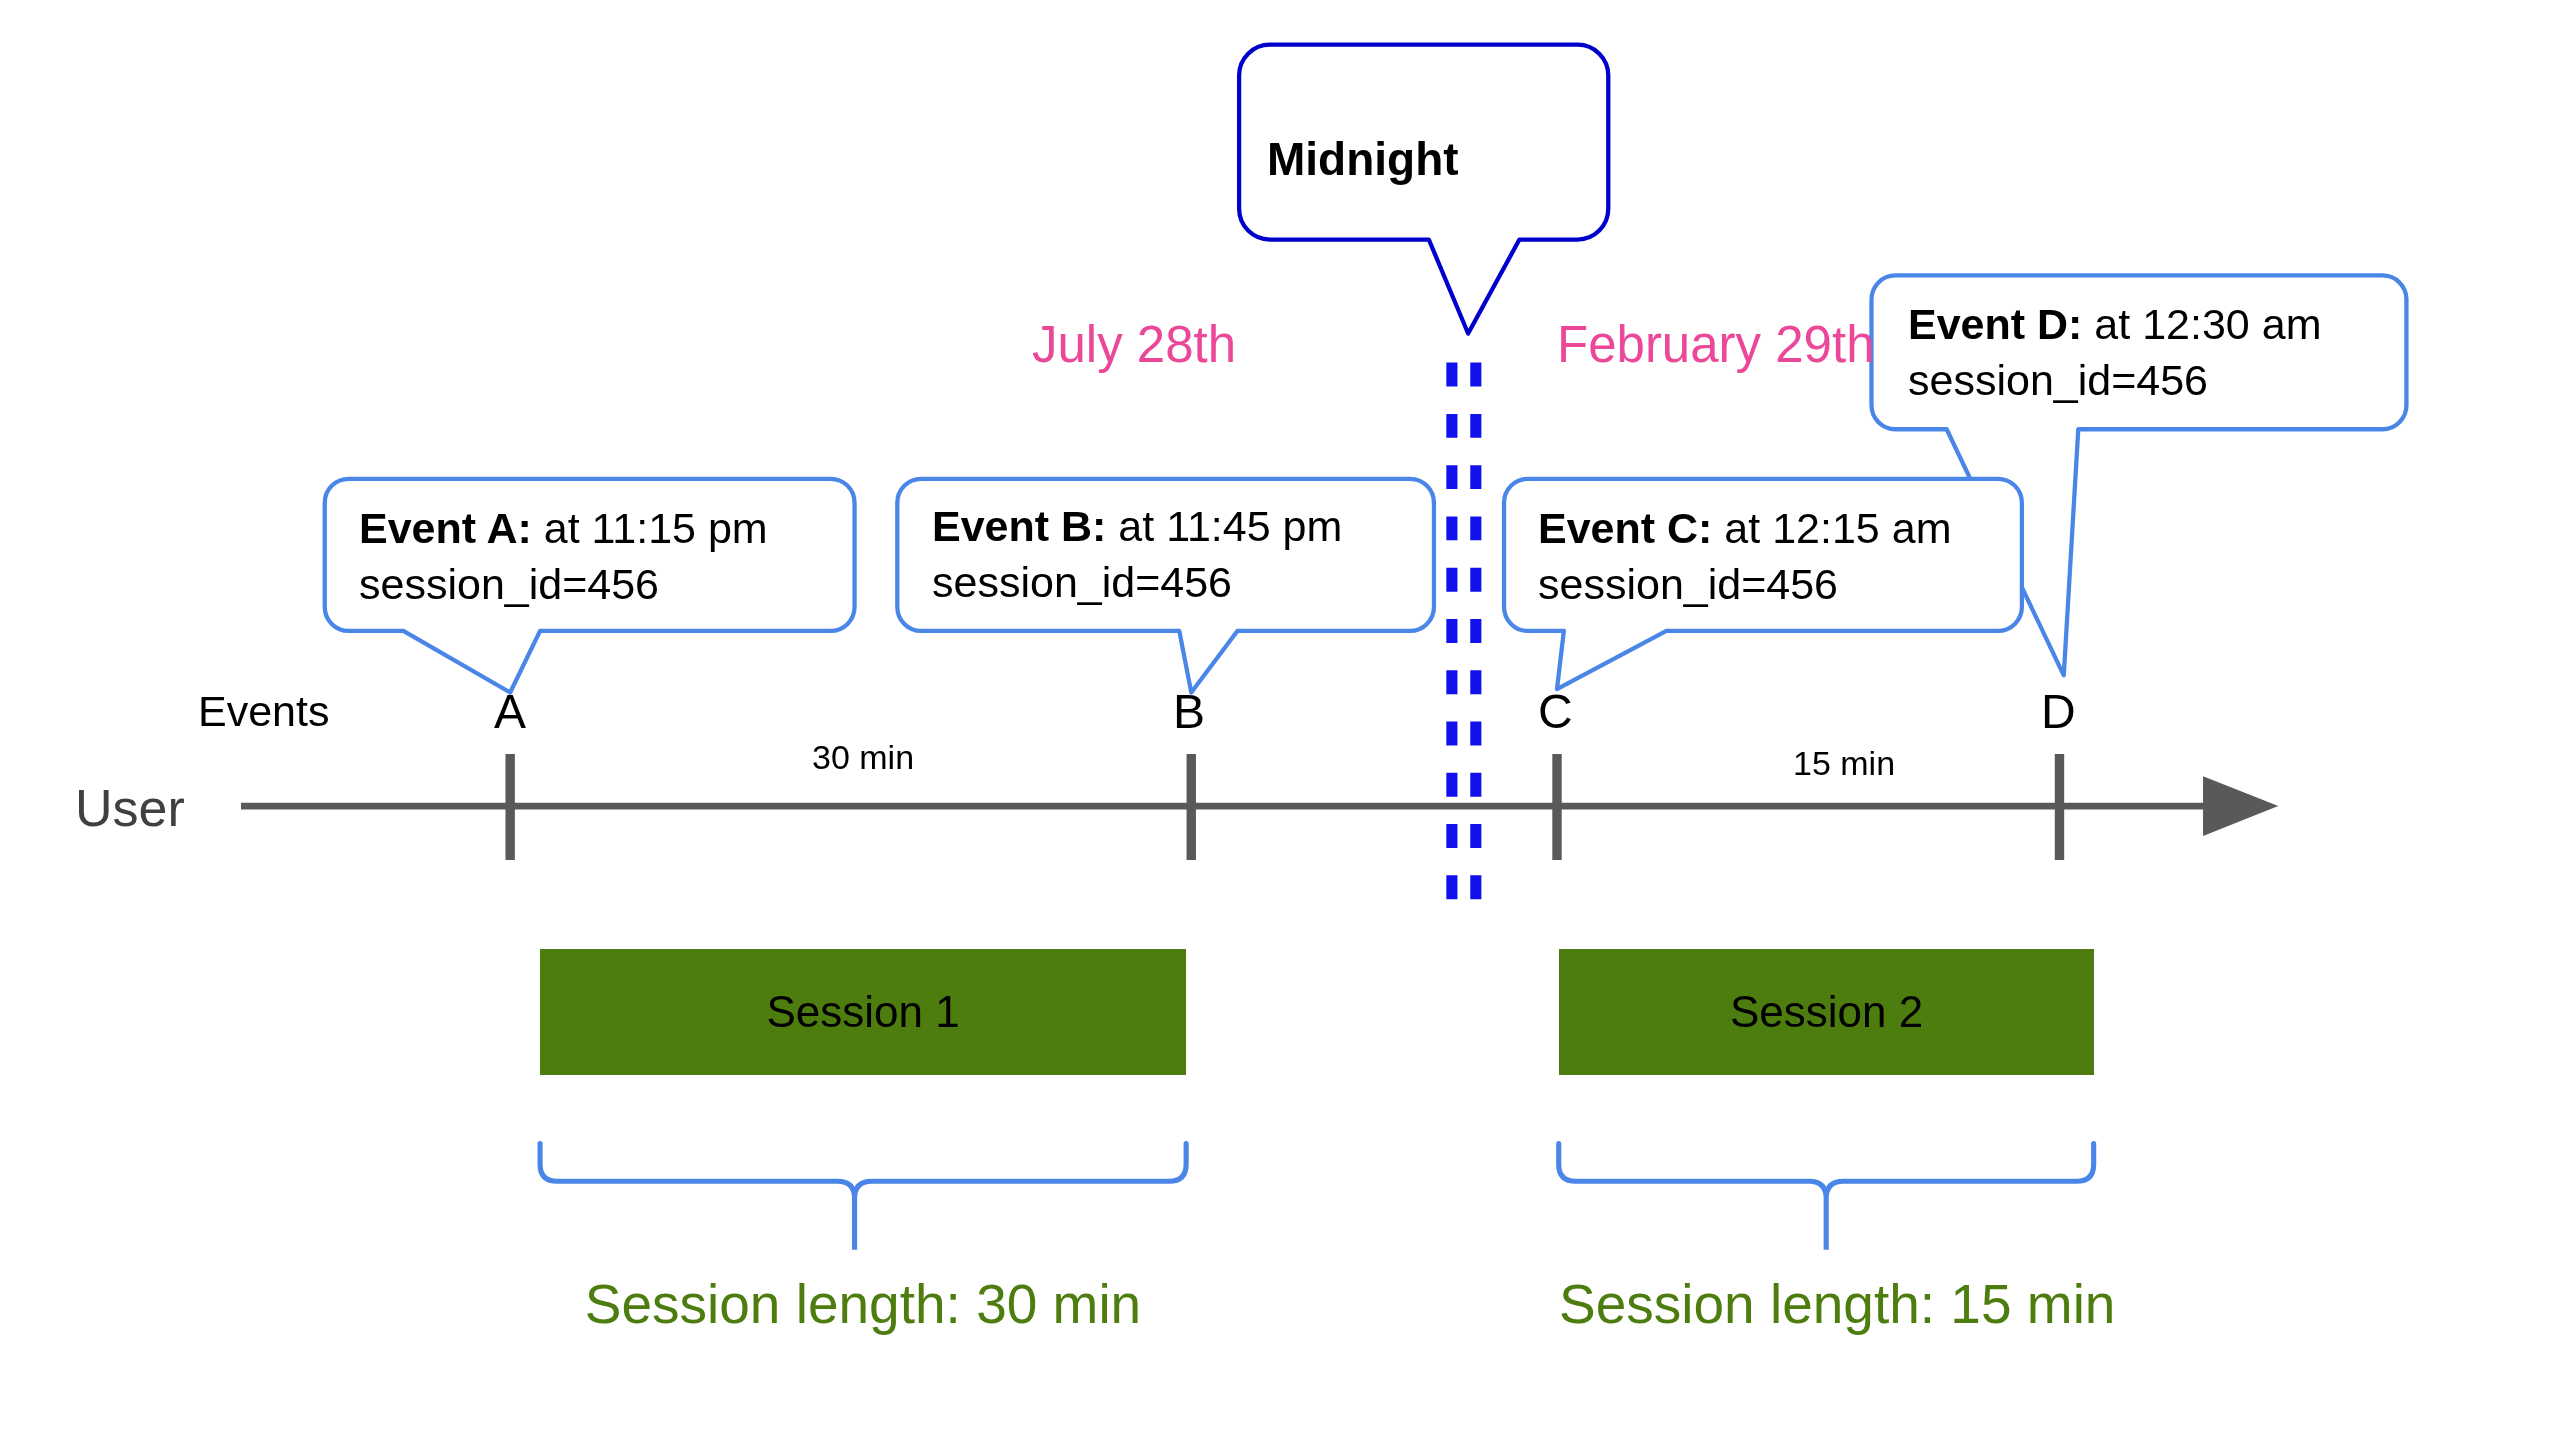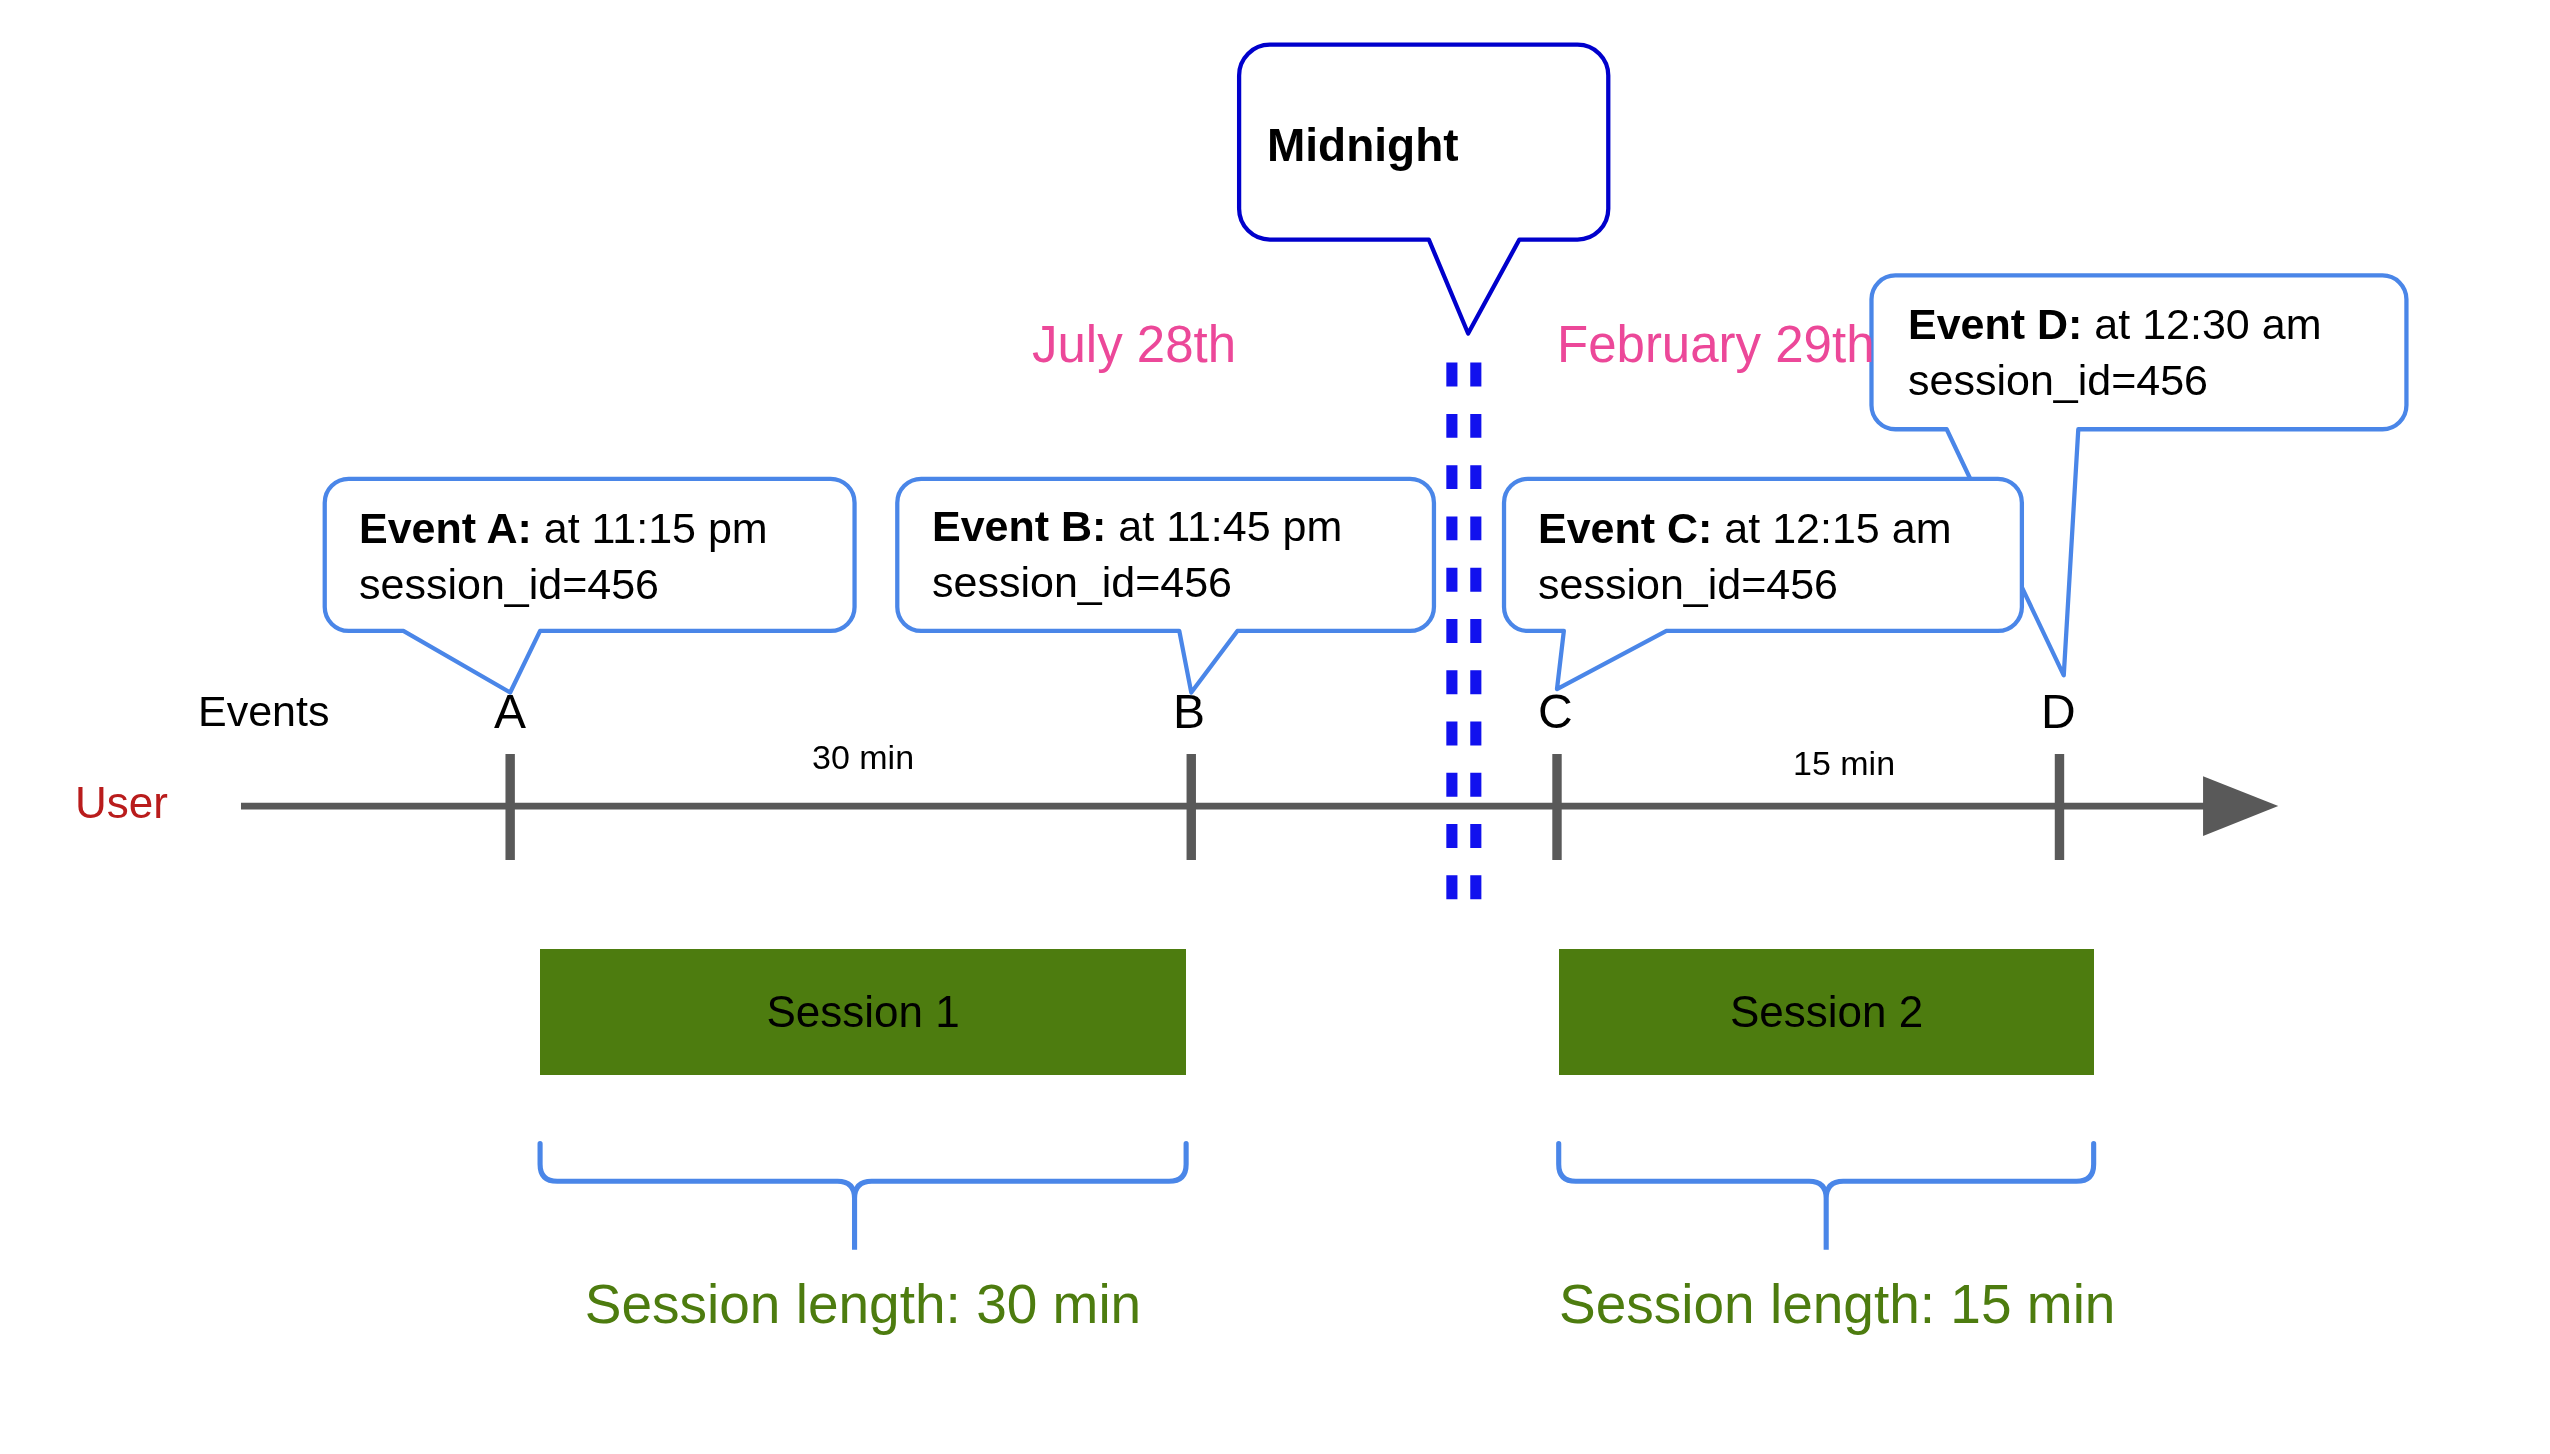--- a/index.html
+++ b/index.html
@@ -61,22 +61,22 @@
     white-space: nowrap;
   }
   .rowlabel-events {
     position: absolute;
     font-size: 43px;
     color: #000000;
     white-space: nowrap;
   }
   .rowlabel-user {
     position: absolute;
-    font-size: 44px;
-    color: #b91c1c;
+    font-size: 52px;
+    color: #404040;
     white-space: nowrap;
   }
   .session-box {
     position: absolute;
     background: #4d7c0f;
     display: flex;
     align-items: center;
     justify-content: center;
   }
   .session-box span {
@@ -218,21 +218,21 @@
                q 20 0 20 20
                L 2137 1462
                L 2137 1402
                q 0 -20 20 -20
                L 2430 1382
                q 20 0 20 -20
                L 2450 1338" fill="none" stroke="#4A86E8" stroke-width="6" stroke-linecap="round"></path>
     </g>
   </svg>
 
-  <div class="midnight-label" style="left:1267px; top:118px;">Midnight</div>
+  <div class="midnight-label" style="left:1267px; top:132px;">Midnight</div>
 
   <div class="daylabel" style="left:1032px; top:315px;">July 28th</div>
   <div class="daylabel" style="left:1557px; top:315px;">February 29th</div>
 
   <div class="callout-text" style="left:359px; top:501px;">
     <div><b>Event A:</b><span> at 11:15 pm</span></div>
     <div>session_id=456</div>
   </div>
 
   <div class="callout-text" style="left:932px; top:499px;">

